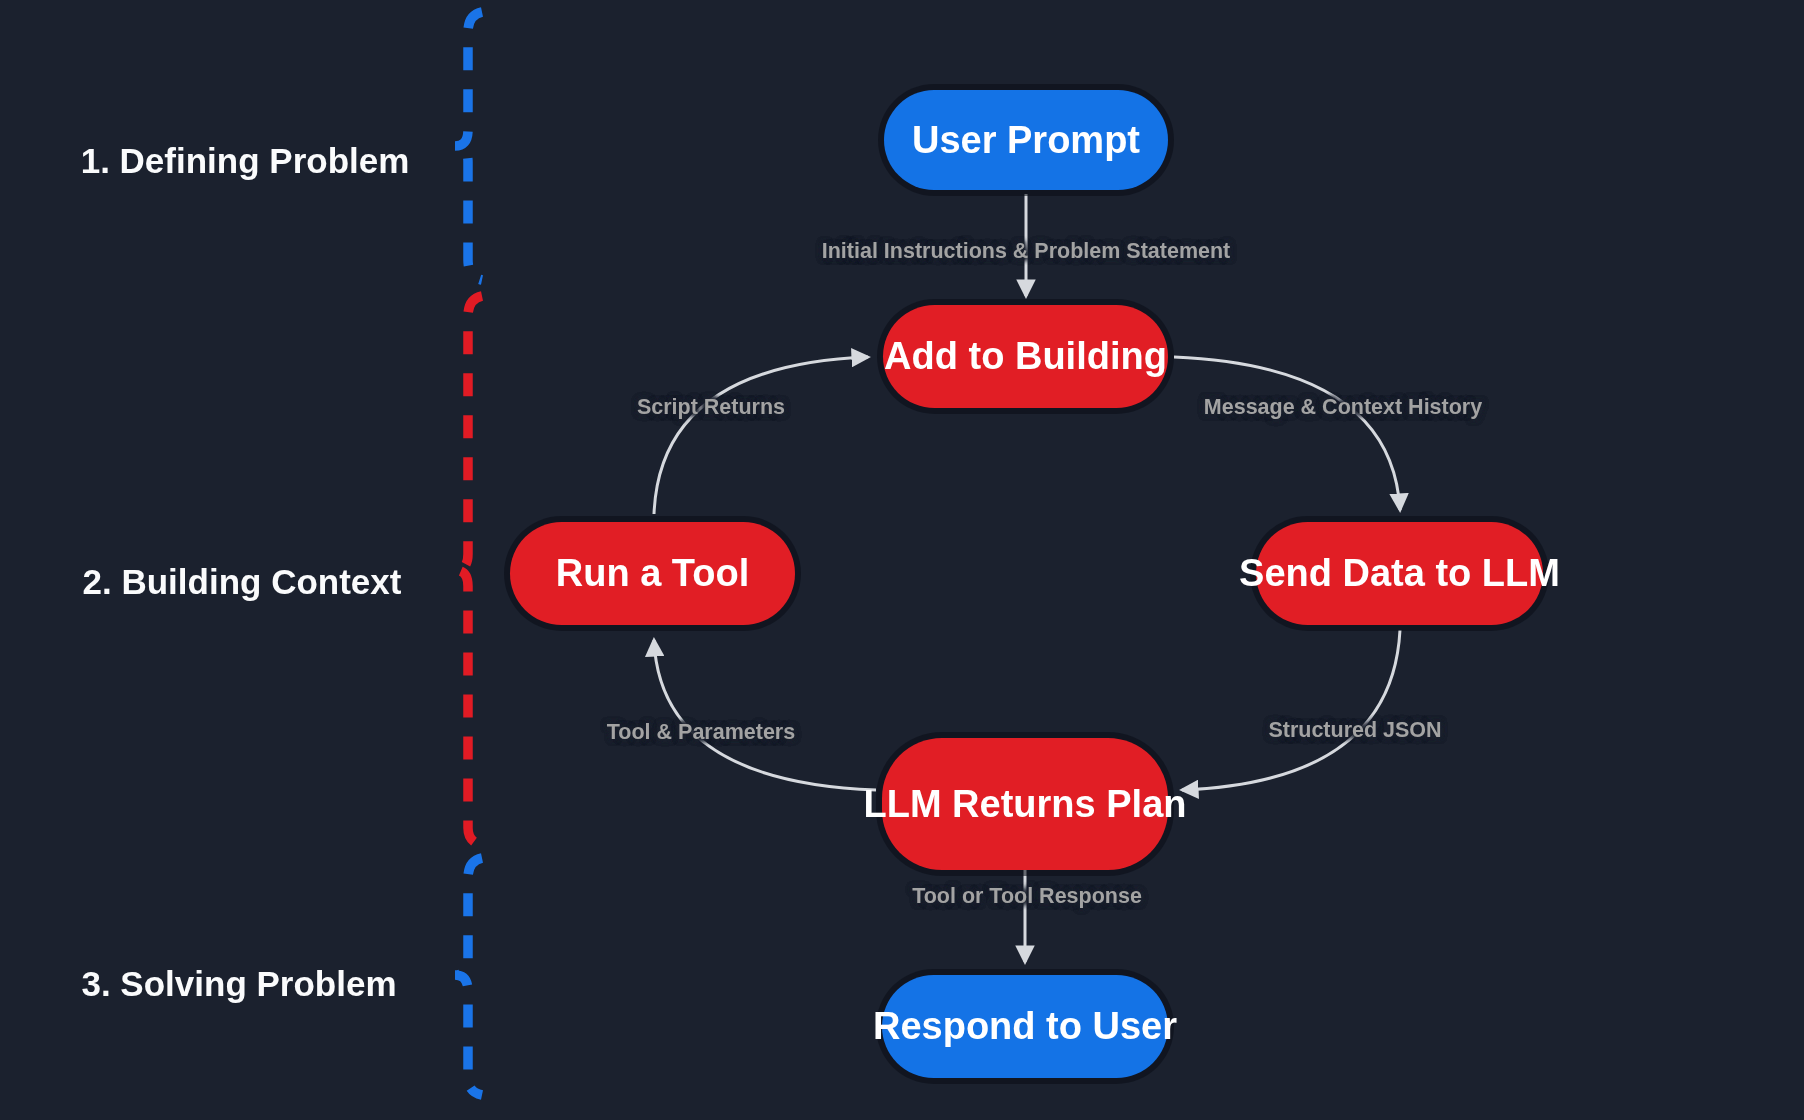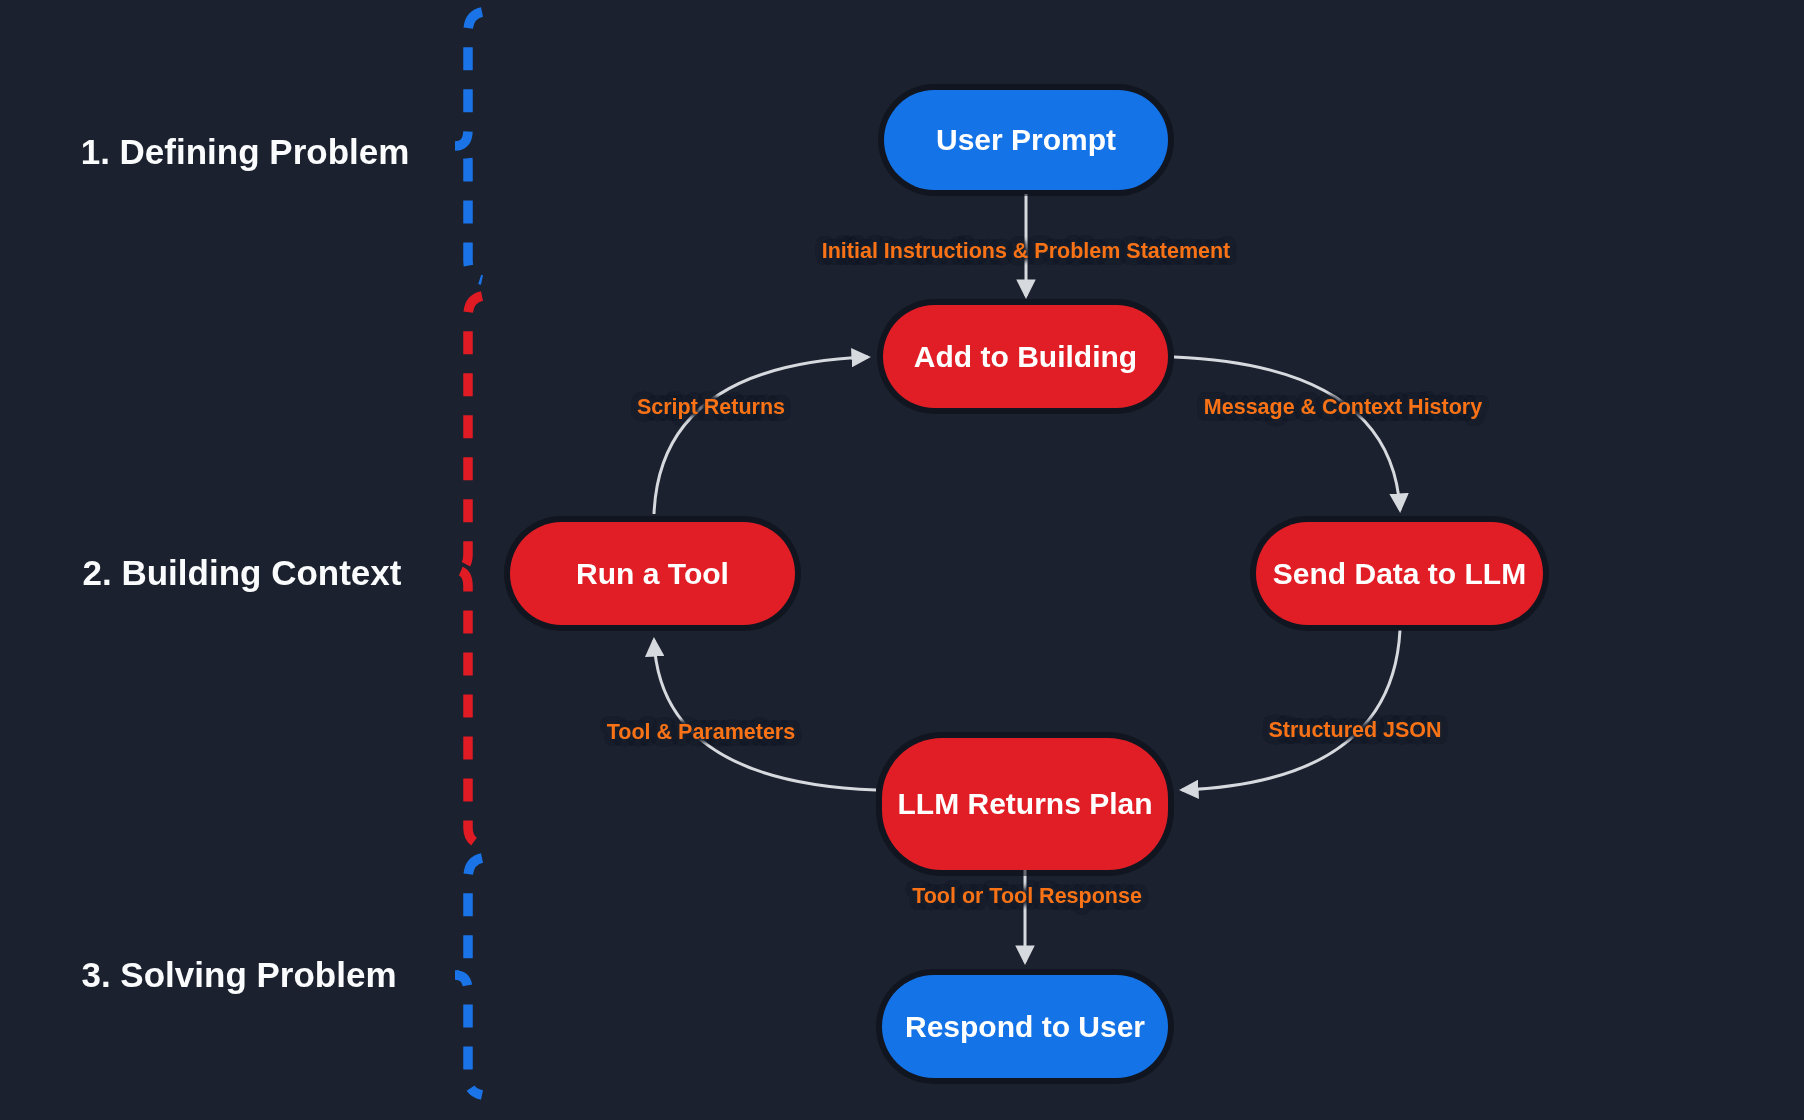--- a/index.html
+++ b/index.html
@@ -17,37 +17,38 @@
     background:var(--bg);
     overflow:hidden;
     font-family:"Liberation Sans", sans-serif;
   }
   .svg-layer{position:absolute;left:0;top:0;width:1804px;height:1120px;}
   .node{
     position:absolute;
     display:flex;align-items:center;justify-content:center;
     border-radius:60px;
     color:var(--text);
-    font-size:30px;font-weight:700;
+    font-size:38px;font-weight:700;
     box-shadow:0 0 0 6px rgba(9,13,21,.55);
     white-space:nowrap;
   }
   .node-blue{background:var(--blue);}
   .node-red{background:var(--red);}
   .section-label{
     position:absolute;
     transform:translate(-50%,-50%);
     color:#fafbfc;
     font-size:35px;font-weight:700;
     white-space:nowrap;
+    margin-top:9px;
   }
   .edge-label{
     position:absolute;
     transform:translate(-50%,-50%);
-    color:#f97316;
+    color:#a3a3a3;
     font-size:21.5px;font-weight:700;
     white-space:nowrap;
     text-shadow:0 0 6px var(--bg),0 0 6px var(--bg),0 0 6px var(--bg),0 0 6px var(--bg),0 2px 4px var(--bg),0 -2px 4px var(--bg);
   }
 </style>
 </head>
 <body>
 
 <div class="canvas">
 

